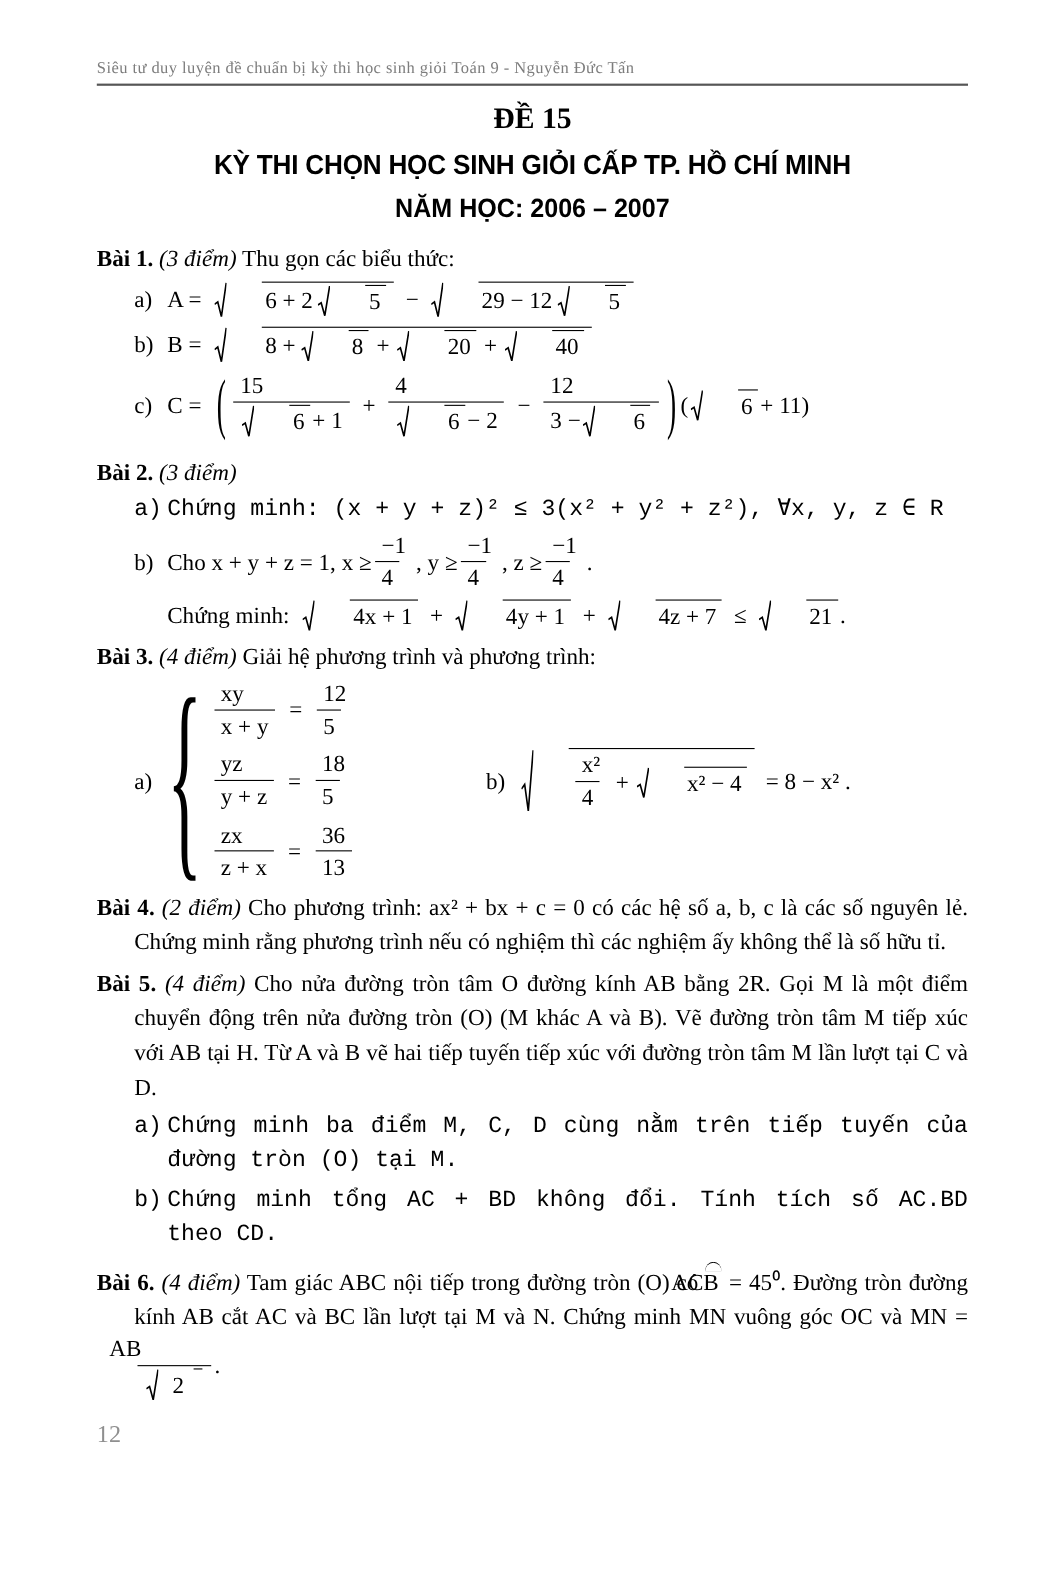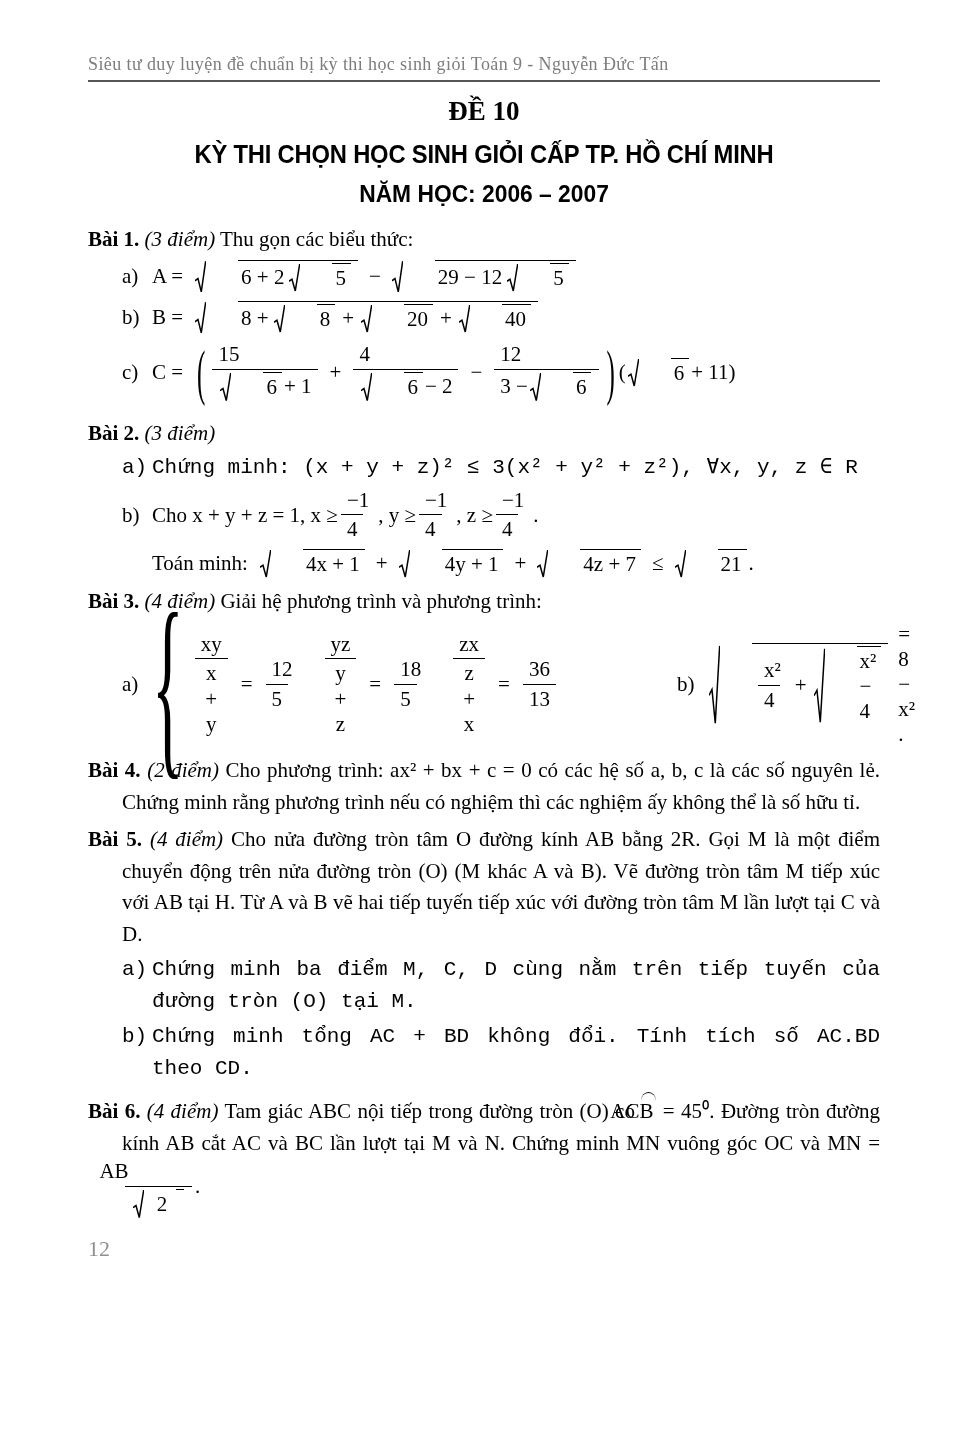--- a/index.html
+++ b/index.html
@@ -2,21 +2,21 @@
 <html><head>
 <meta charset="utf-8">
 <style>
   html,body{margin:0;padding:0;background:#e8e8e8;}
   .page{
     position:relative;width:958px;height:1443px;margin:0 auto;background:#ffffff;
     font-family:"Liberation Serif",serif;font-size:21px;color:#000;overflow:hidden;
   }
   .inner{padding:54px 78px 0 88px;}
   
-  .runtext{font-size:18px;color:#7d7d7d;letter-spacing:.4px;white-space:nowrap;}
+  .runtext{font-size:15px;color:#7d7d7d;letter-spacing:.4px;white-space:nowrap;}
   .rule{border:none;border-top:2px solid #565656;margin:5px 0 0 0;}
   
   .tde{text-align:center;font-weight:bold;font-size:27px;margin-top:14px;}
   .tmain{text-align:center;font-family:"Liberation Sans",sans-serif;font-weight:bold;
          font-size:25px;margin-top:13px;transform:scaleX(.95);letter-spacing:-.2px;}
   .tyear{text-align:center;font-family:"Liberation Sans",sans-serif;font-weight:bold;
          font-size:24px;margin-top:11px;transform:scaleX(.95);}
   
   .bd{font-weight:bold;}
   .it{font-style:italic;}
@@ -41,21 +41,21 @@
   
   .fr{display:inline-flex;flex-direction:column;align-items:flex-start;vertical-align:middle;
       margin:0 3px;line-height:1.22;text-align:center;}
   .nu{padding:0 6px 1px;display:inline-flex;align-items:center;justify-content:center;}
   .de{border-top:1.6px solid #000;padding:2px 6px 0;display:inline-flex;align-items:center;justify-content:center;}
   
   .bp{display:inline-block;transform:scaleY(2.45);font-size:25px;margin:0 4px;line-height:1;}
   .sbr{display:inline-block;transform:scaleY(3.05);font-size:66px;line-height:1;
        font-weight:400;margin:0 8px 0 0;}
   .sys{display:flex;align-items:center;margin:6px 0 0 34px;}
-  .eqcol{display:flex;flex-direction:row;gap:20px;}
+  .eqcol{display:flex;flex-direction:column;gap:9px;}
   .eqrow{display:flex;align-items:center;}
   .eqrow .op{margin:0 10px;}
   .b3b{display:flex;align-items:center;margin-left:118px;}
   
   .overarc{position:relative;display:inline-block;padding:0 3px;}
   .overarc::before{content:"";position:absolute;left:0;right:0;top:-4px;height:8px;
     border-top:1.7px solid #000;border-radius:50% 50% 0 0 / 100% 100% 0 0;}
   
   .pgnum{margin-top:18px;color:#8f8f8f;font-size:22px;}
 </style>
@@ -63,21 +63,21 @@
 <body>
 
 <div class="page">
   <div class="inner">
 
     <div>
       <div class="runtext">Siêu tư duy luyện đề chuẩn bị kỳ thi học sinh giỏi Toán 9 - Nguyễn Đức Tấn</div>
       <hr class="rule">
     </div>
 
-    <div class="tde">ĐỀ 10</div>
+    <div class="tde">ĐỀ 15</div>
     <div class="tmain">KỲ THI CHỌN HỌC SINH GIỎI CẤP TP. HỒ CHÍ MINH</div>
     <div class="tyear">NĂM HỌC: 2006 – 2007</div>
 
     <div class="phead">
       <span class="bd">Bài 1.</span>
       <span class="it">(3 điểm)</span>
       <span>Thu gọn các biểu thức:</span>
     </div>
 
     <div class="fline mt6">
@@ -220,21 +220,21 @@
           <span class="de">4</span>
         </span>
       <span>, z ≥</span>
       <span class="fr">
           <span class="nu">−1</span>
           <span class="de">4</span>
         </span>
       <span>.</span>
     </div>
     <div class="fline mt6" style="margin-left:64px">
-      <span class="lhs">Toán minh:</span>
+      <span class="lhs">Chứng minh:</span>
       <span class="sq">
           <svg class="sg" viewBox="0 0 10 20" preserveAspectRatio="none">
             <path d="M0 12.6 L2.7 11.2 L5.7 19.3 L9.7 0.7"></path>
           </svg>
           <span class="rad">4x + 1</span>
         </span>
       <span class="op">+</span>
       <span class="sq">
           <svg class="sg" viewBox="0 0 10 20" preserveAspectRatio="none">
             <path d="M0 12.6 L2.7 11.2 L5.7 19.3 L9.7 0.7"></path>

